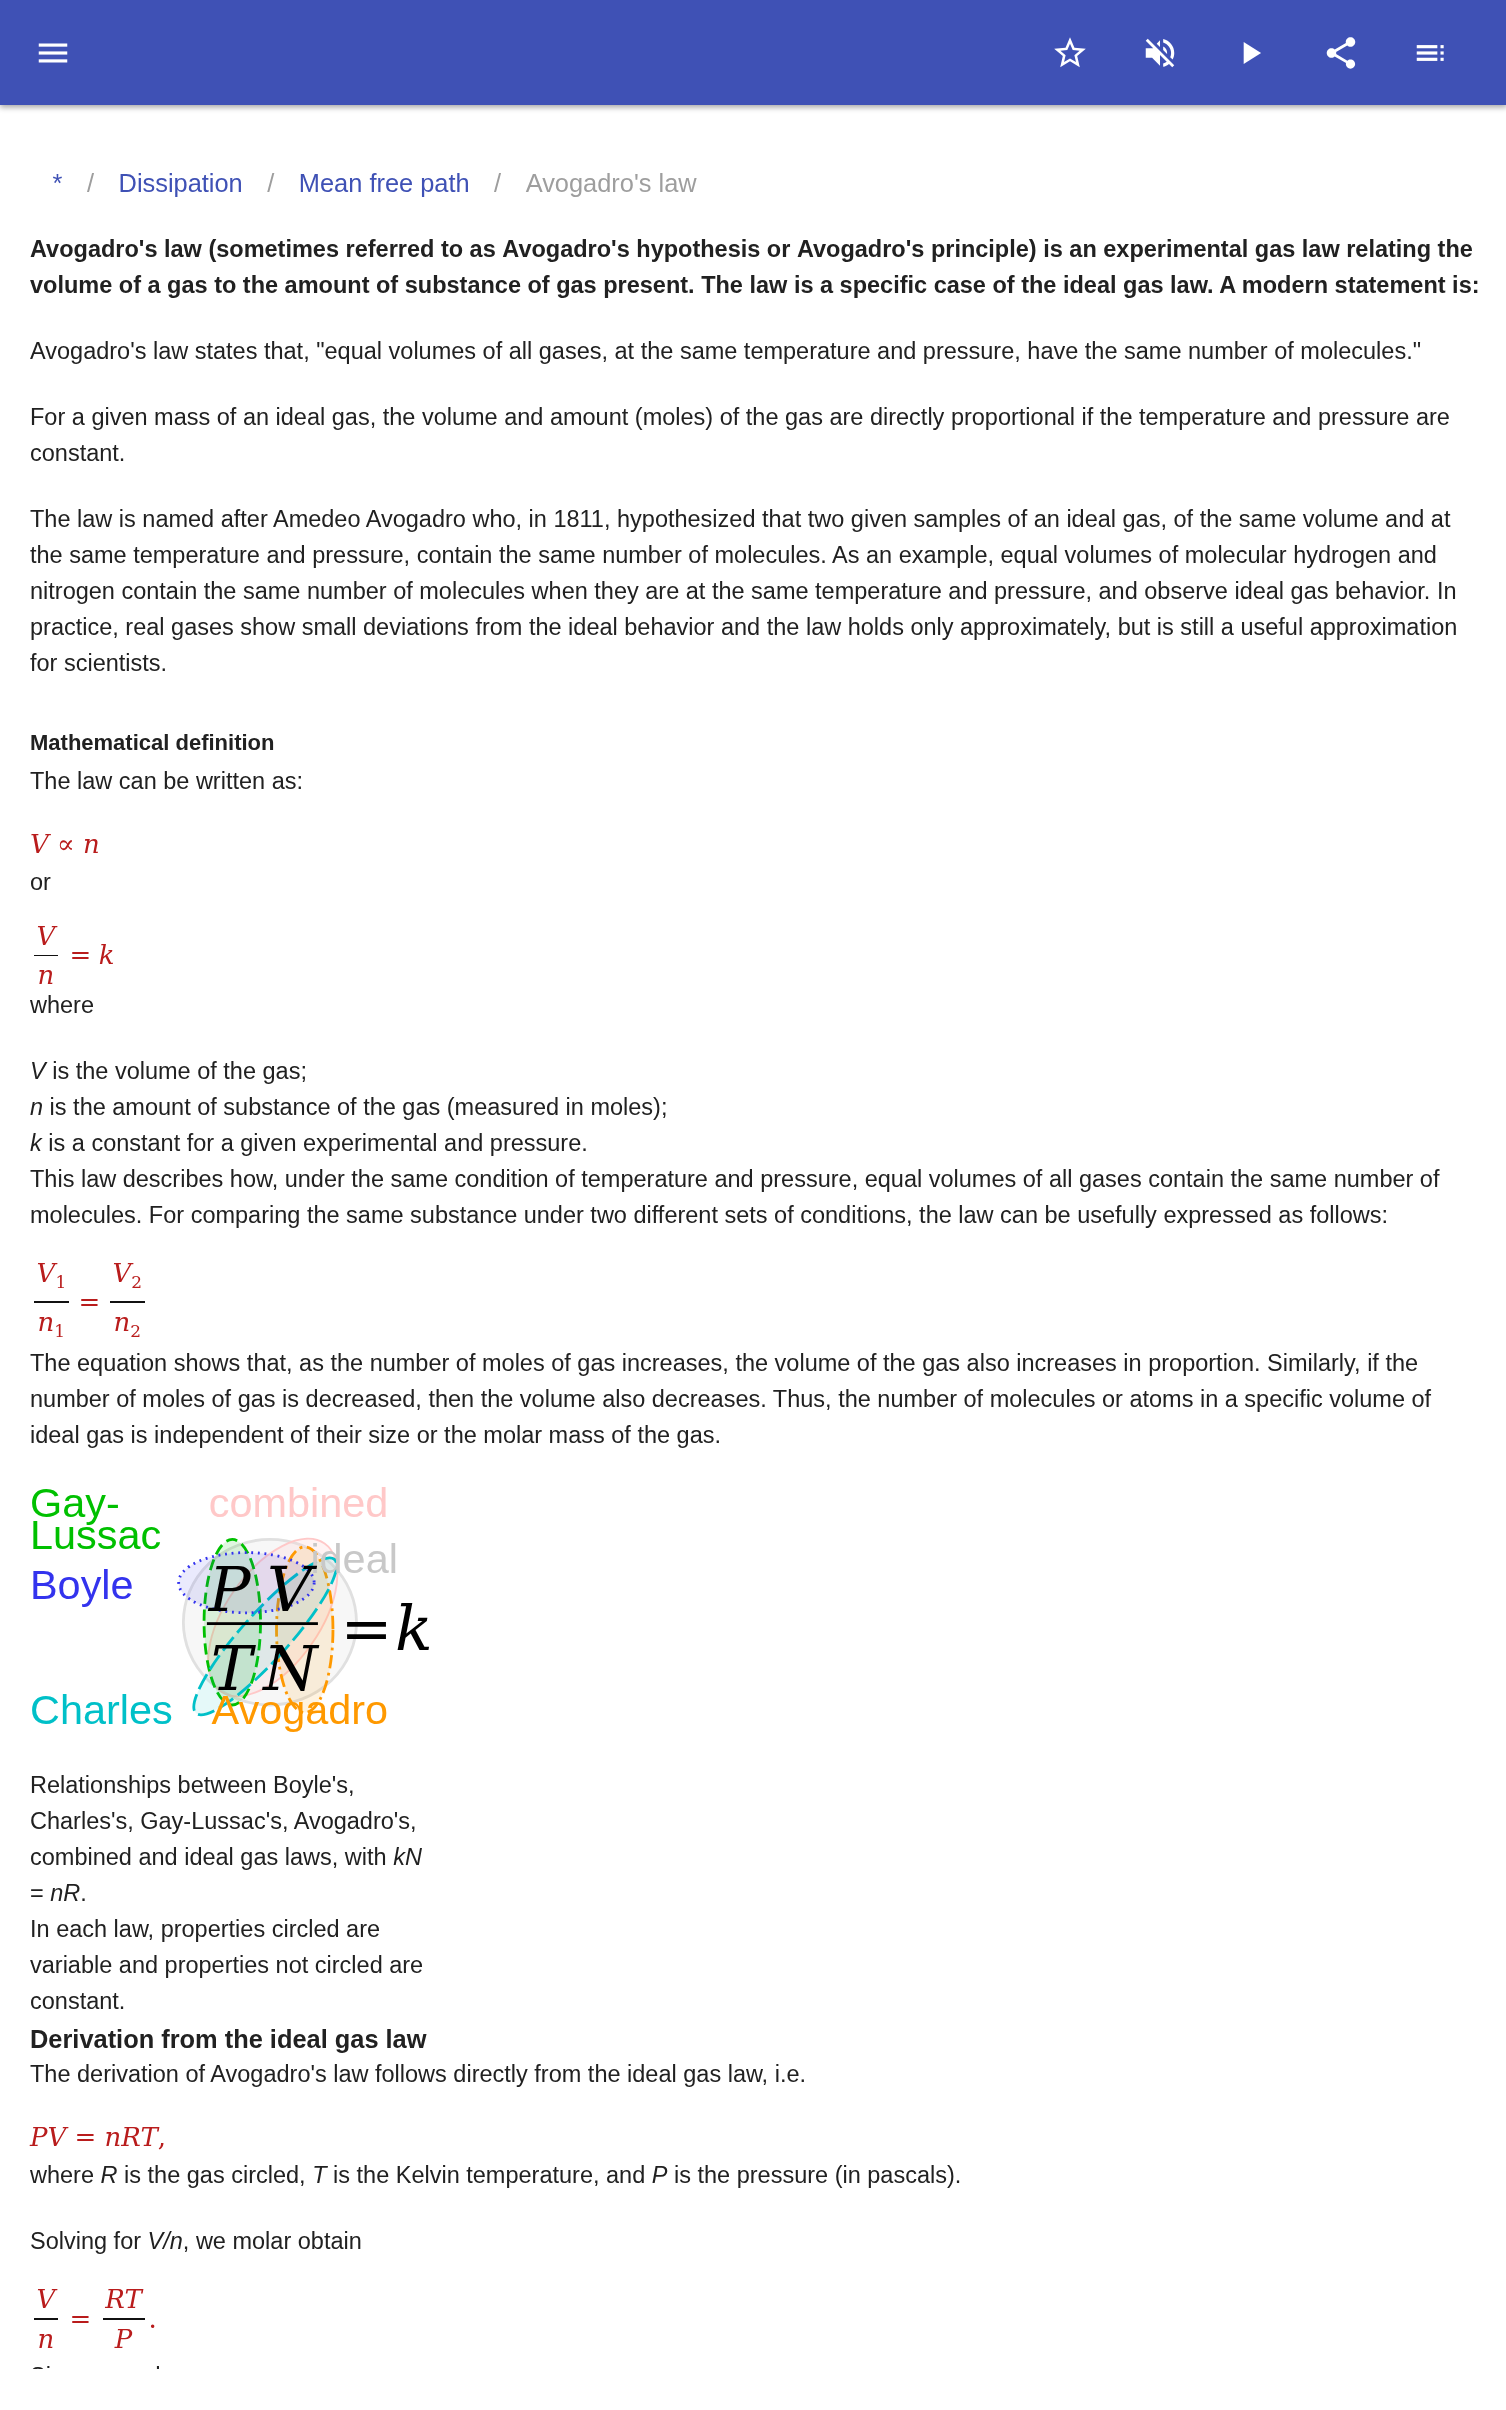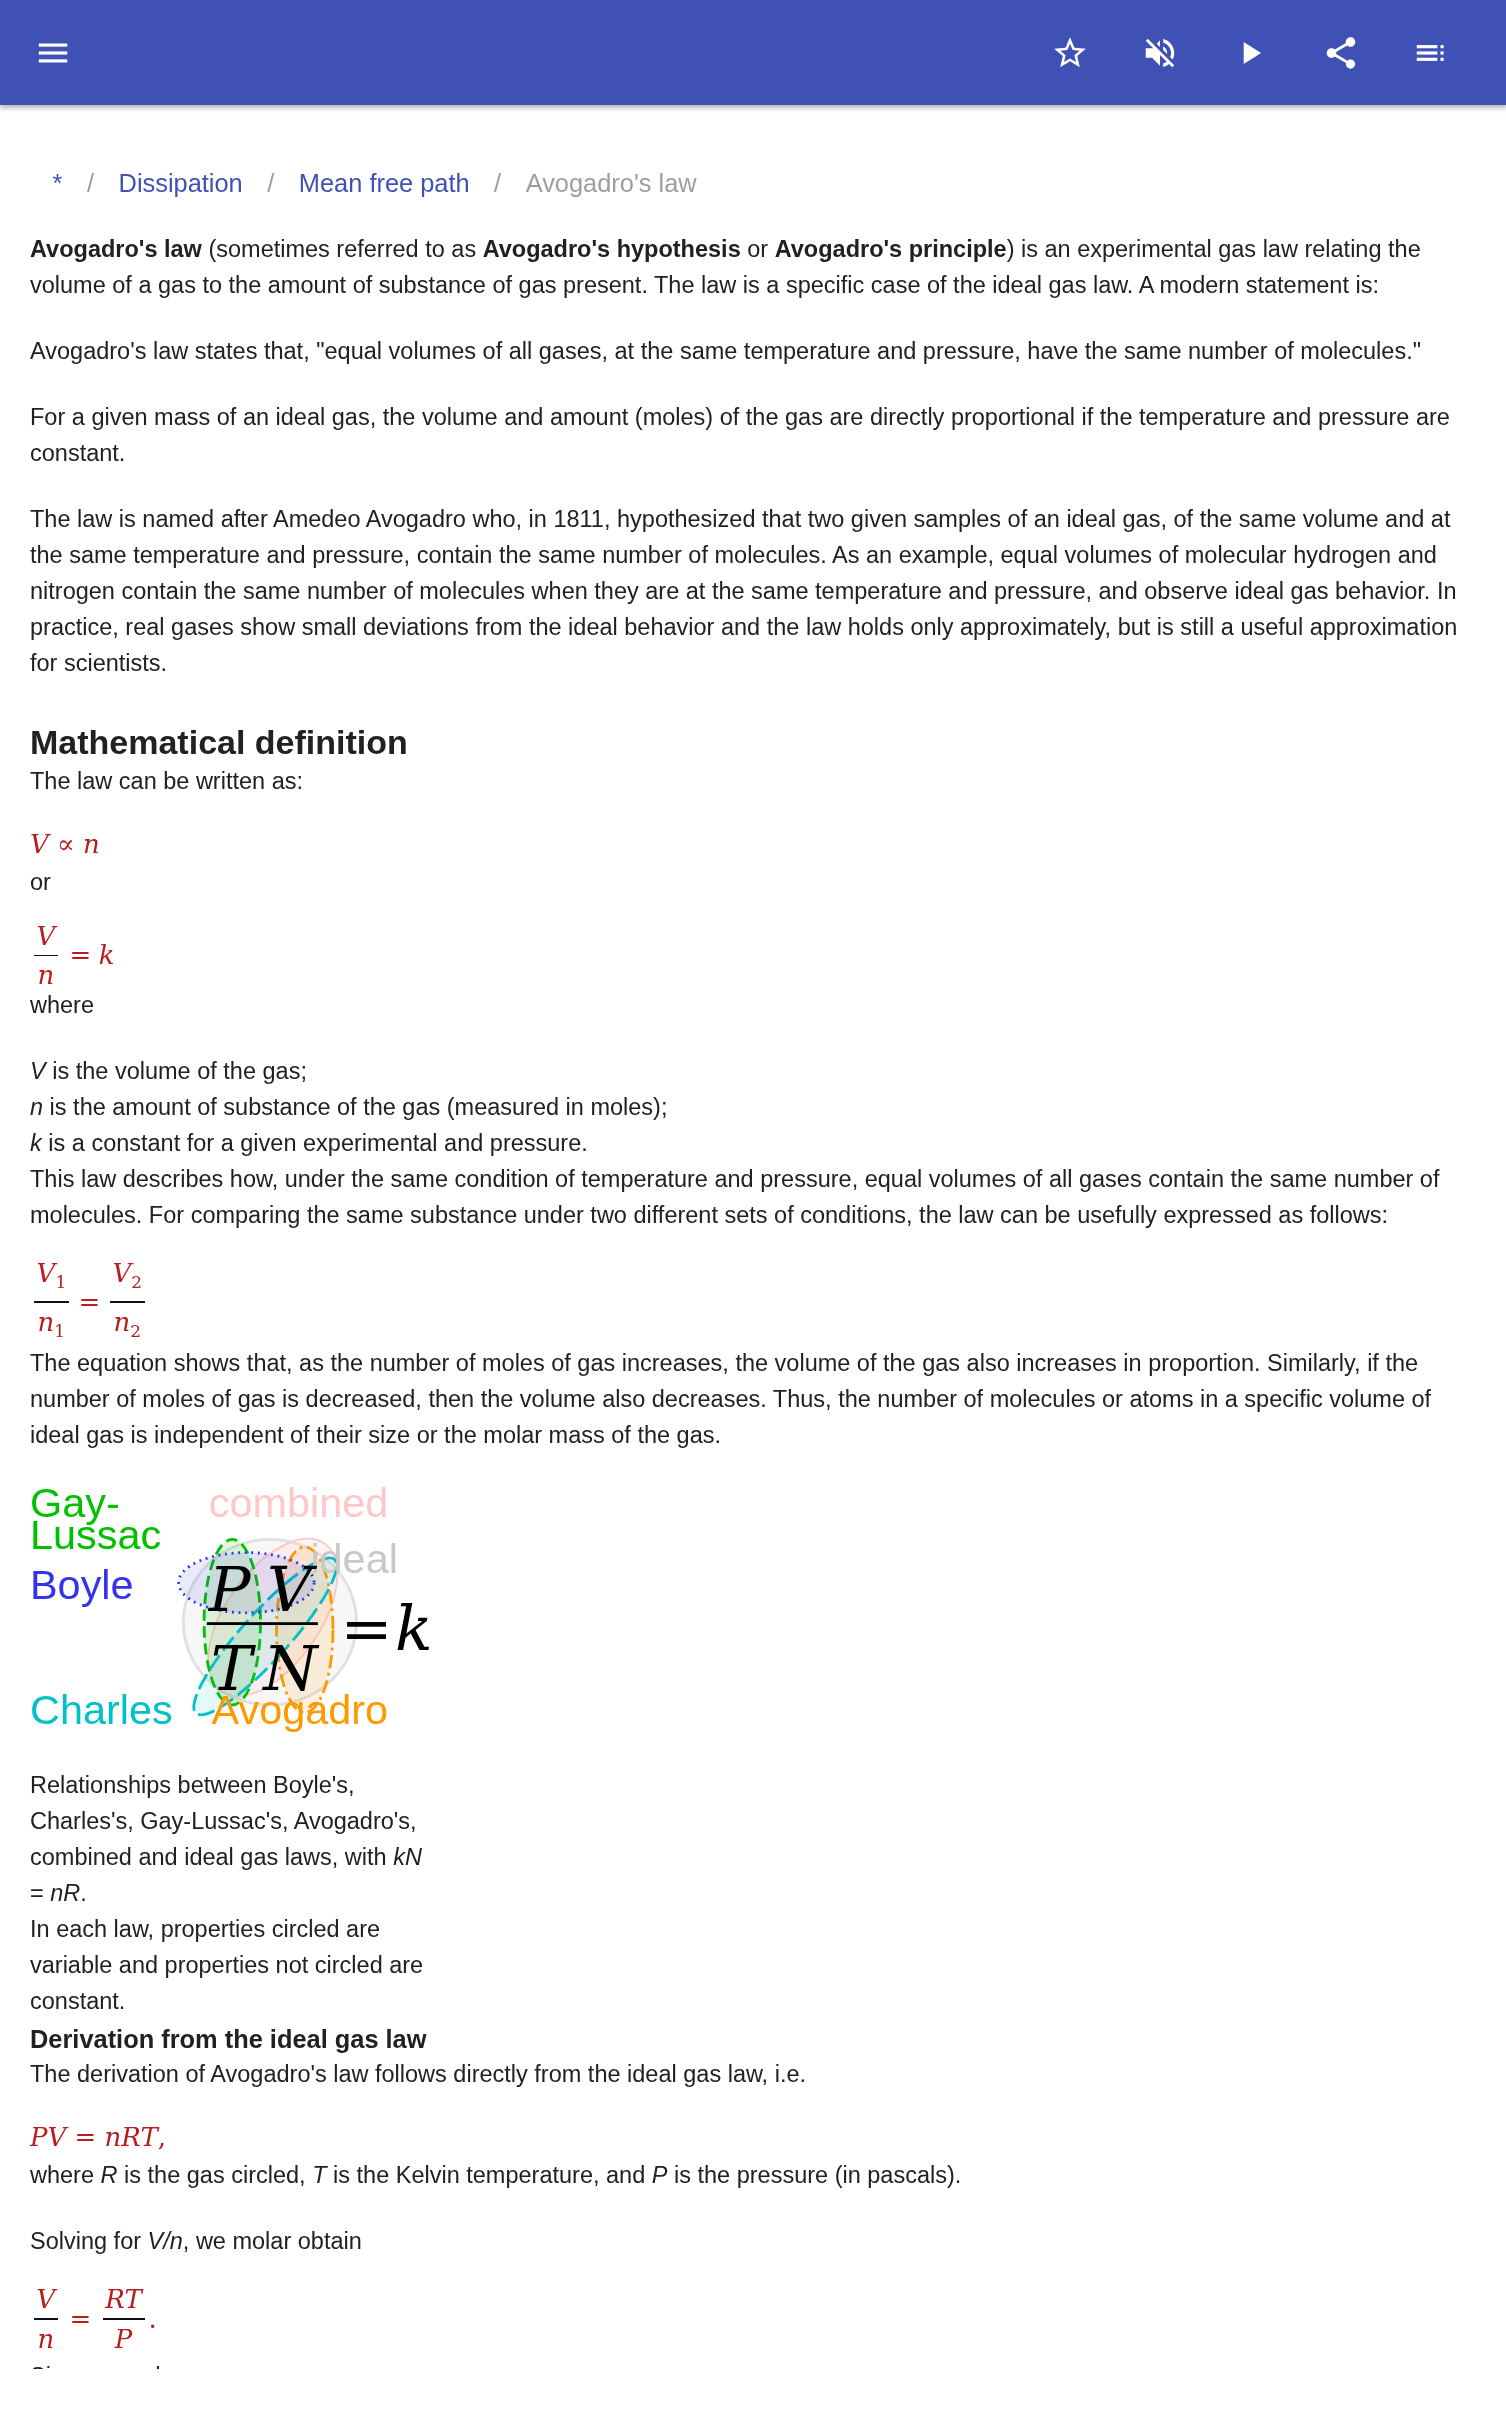--- a/index.html
+++ b/index.html
@@ -25,24 +25,24 @@
       font-size: 23.5px; line-height: 36px;
     }
     .crumbs {
       margin-top: 60px; height: 36px; font-size: 25.4px; line-height: 36px;
       padding-left: 22.6px; display: flex; align-items: center;
     }
     .crumbs .link { color: #3f51b5; cursor: pointer; }
     .crumbs .sep { color: #9e9e9e; margin: 0 24.5px; }
     .crumbs .current { color: #9e9e9e; }
     p { margin: 0; }
-    .p-intro { margin-top: 30px; }
+    .p-intro { margin-top: 30px; font-weight: bold; }
     .gap { height: 30px; }
     h2 {
-      margin: 0; font-size: 34px; line-height: 41px; font-weight: bold; color: #212121;
+      margin: 0; font-size: 22px; line-height: 41px; font-weight: bold; color: #212121;
     }
     h3 {
       margin: 0; font-size: 25.4px; line-height: 34px; font-weight: bold; color: #212121;
     }
     .math {
       font-family: "DejaVu Serif", "Liberation Serif", serif; font-style: italic;
       font-size: 26px; color: #b91c1c;
     }
     .math .up { font-style: normal; }
     .frac {

